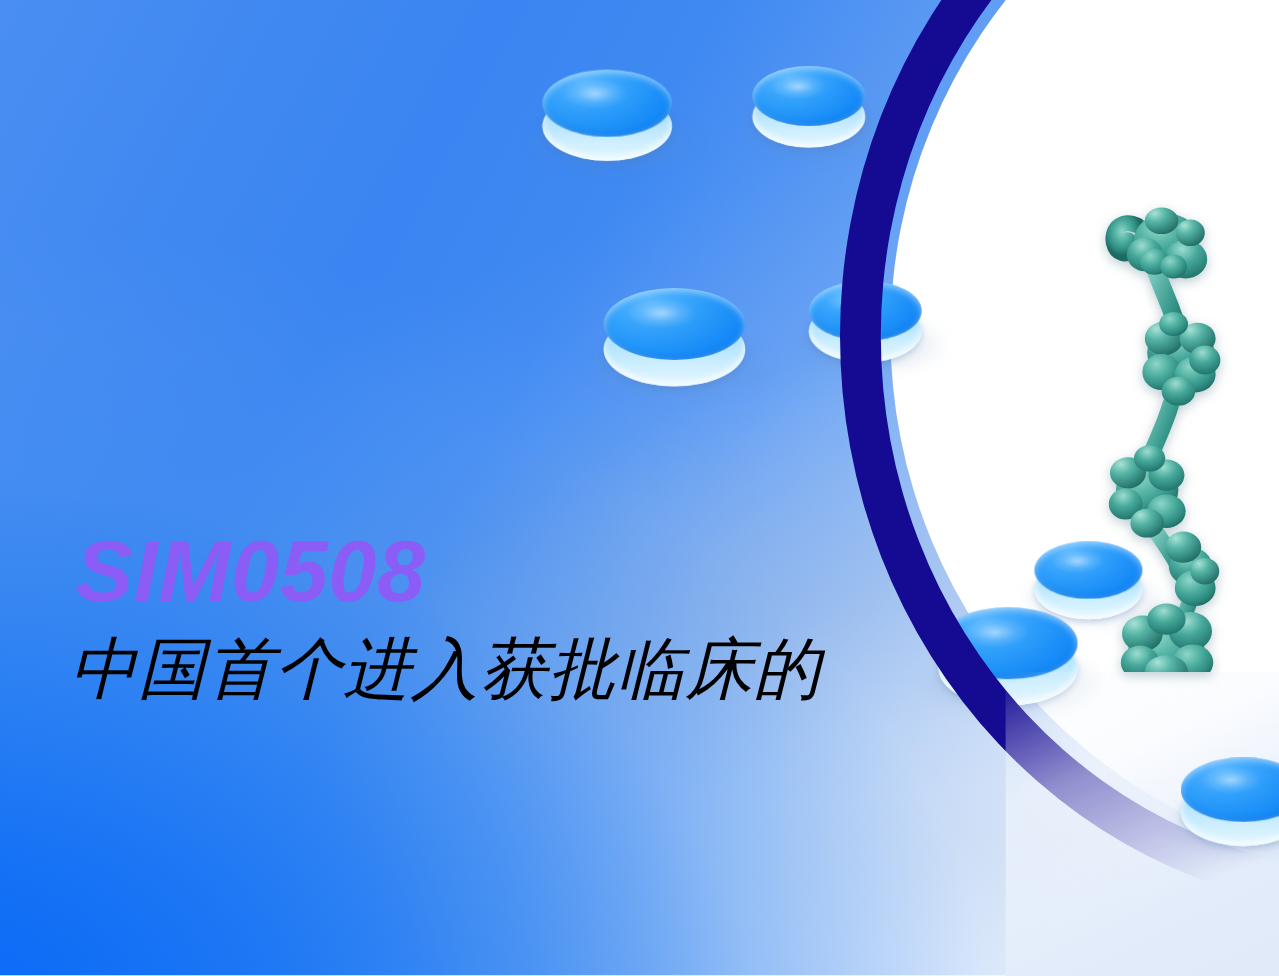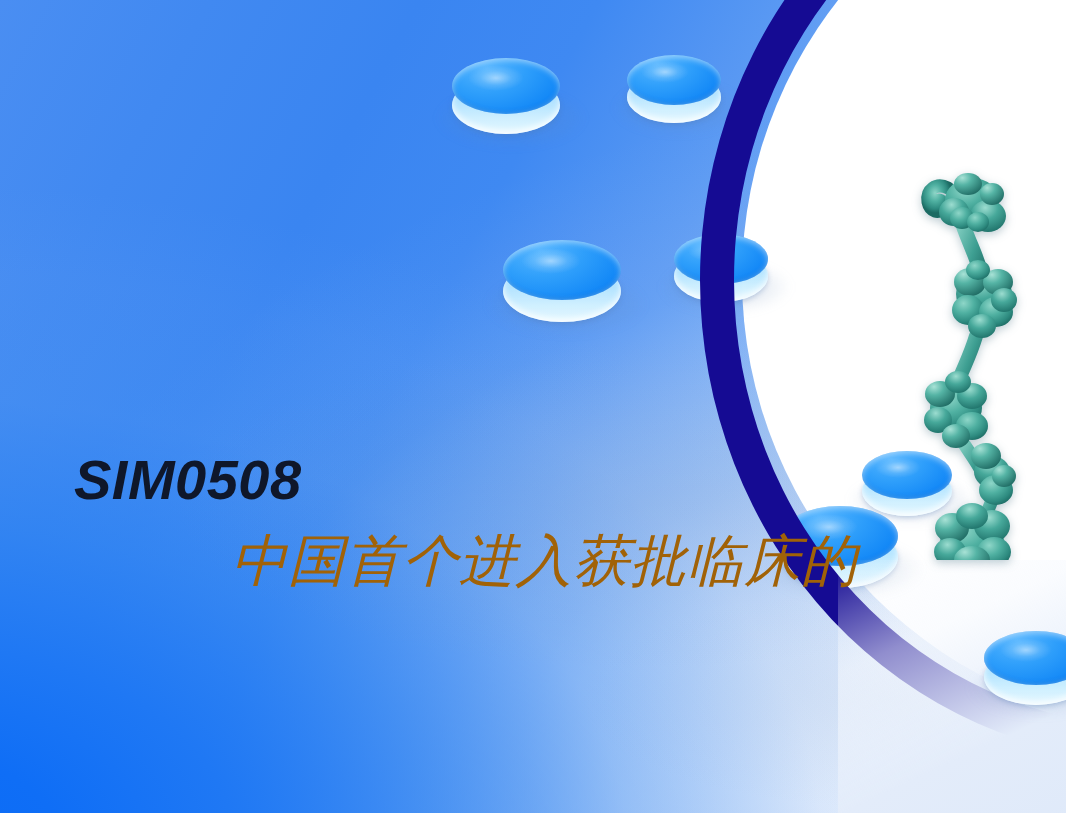--- a/index.html
+++ b/index.html
@@ -179,42 +179,41 @@
 
   
   .text-block {
     position: absolute;
     left: 58px;
     top: 436px;
     width: 800px;
     z-index: 40;
   }
   .poster-title {
-    margin: 16px;
+    margin: 5px;
     font-family: "Liberation Sans", "DejaVu Sans", sans-serif;
-    font-size: 56px;
+    font-size: 72px;
     line-height: 1.0;
     font-weight: 700;
     font-style: italic;
     letter-spacing: 0.5px;
-    color: #0f172a;
+    color: #8b5cf6;
     white-space: nowrap;
   }
   .poster-subtitle {
     margin: 0;
     margin-top: 8px;
     font-family: "Liberation Sans", "DejaVu Sans", sans-serif;
     font-size: 56px;
     line-height: 1.32;
     font-weight: 400;
     font-style: italic;
-    color: #a16207;
+    color: #000000;
     letter-spacing: 1px;
     white-space: nowrap;
-    text-align: right;
   }
   .poster-subtitle .ln { display: block; }
 </style>
 </head>
 <body>
 
 <div id="poster">
 
   <div class="bg-base"></div>
   <div class="bg-deep"></div>

